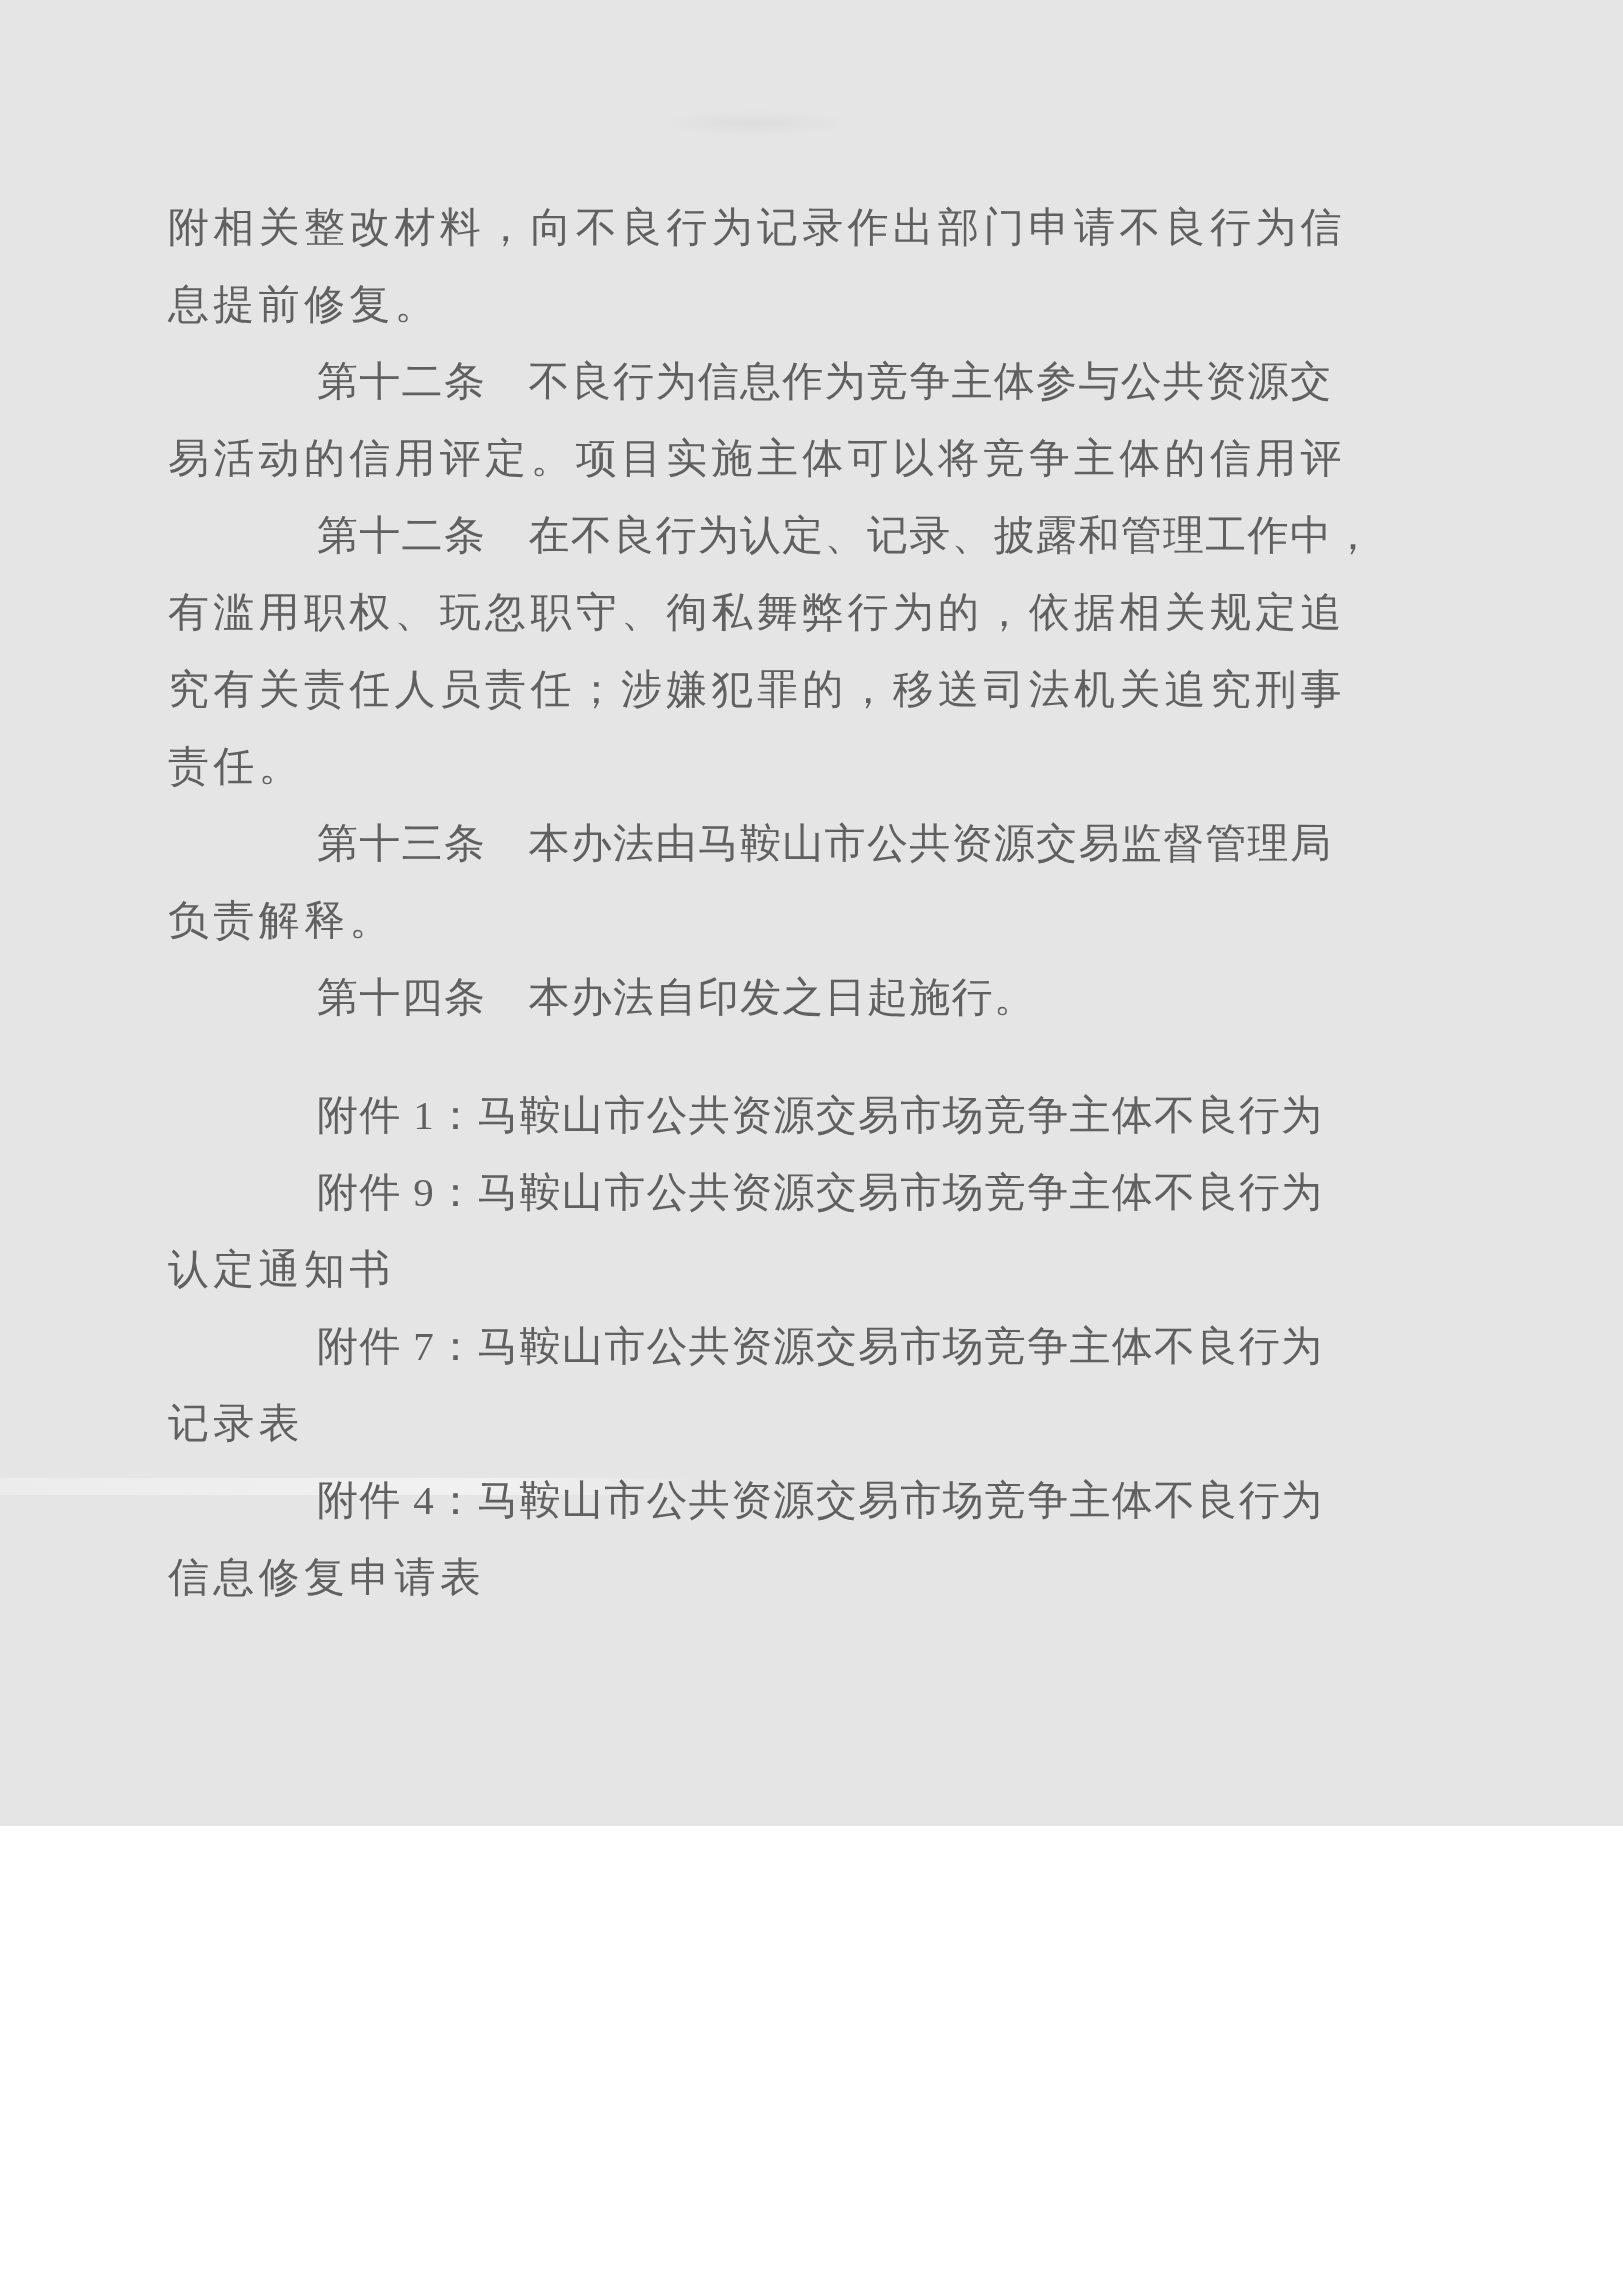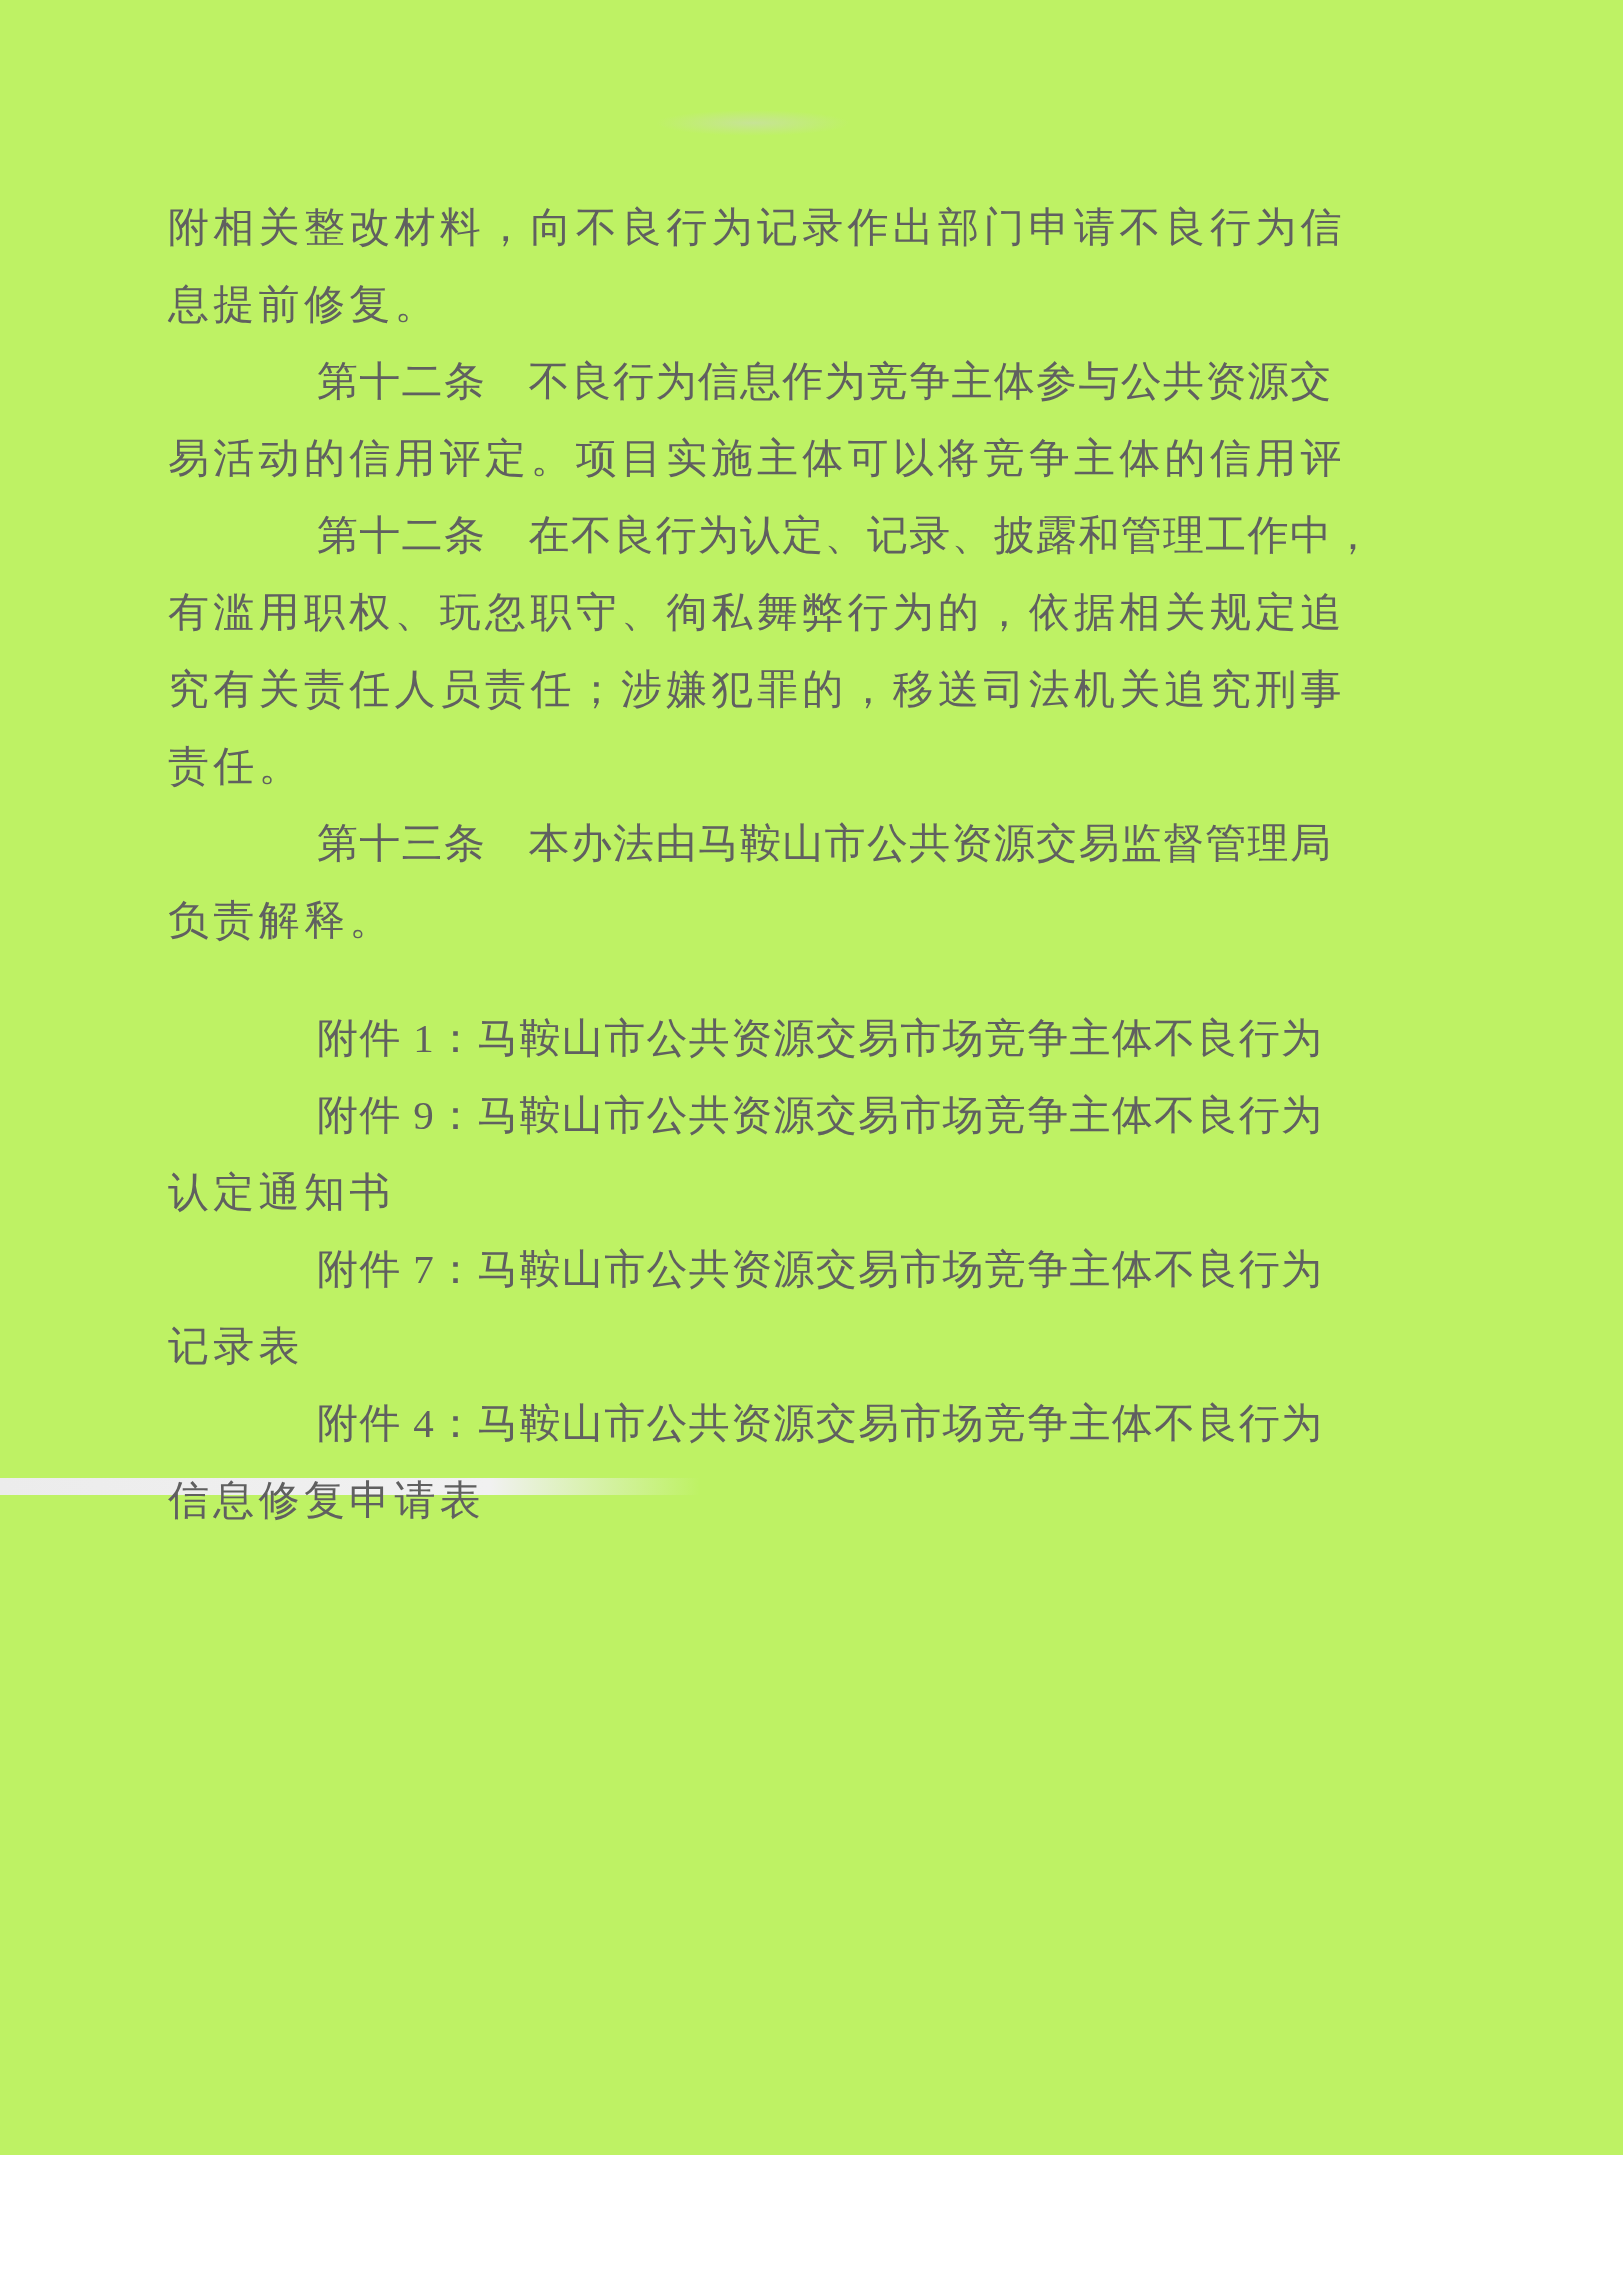--- a/index.html
+++ b/index.html
@@ -1,22 +1,22 @@
 <!DOCTYPE html>
 <html style="font-size:10.5px"><head>
 <meta charset="utf-8">
 <style>
   html, body { margin: 0; padding: 0; }
   body { background: #ffffff; }
 
   .page {
     position: relative;
     width: 1624px;
-    height: 2155px;
-    background: #bef264;
+    height: 1826px;
+    background: #e5e5e5;
     overflow: hidden;
     font-family: "Liberation Serif", serif;
   }
 
   .body-text {
     position: absolute;
     left: 168px;
     top: 189px;
     width: 1175px;
     font-size: 41px;
@@ -75,20 +75,21 @@
       <div class="line">附相关整改材料，向不良行为记录作出部门申请不良行为信</div>
       <div class="line">息提前修复。</div>
       <div class="line indent">第十二条　不良行为信息作为竞争主体参与公共资源交</div>
       <div class="line">易活动的信用评定。项目实施主体可以将竞争主体的信用评</div>
       <div class="line indent">第十二条　在不良行为认定、记录、披露和管理工作中，</div>
       <div class="line">有滥用职权、玩忽职守、徇私舞弊行为的，依据相关规定追</div>
       <div class="line">究有关责任人员责任；涉嫌犯罪的，移送司法机关追究刑事</div>
       <div class="line">责任。</div>
       <div class="line indent">第十三条　本办法由马鞍山市公共资源交易监督管理局</div>
       <div class="line">负责解释。</div>
+      <div class="line indent">第十四条　本办法自印发之日起施行。</div>
       <div class="spacer"></div>
       <div class="line indent">附件 1：马鞍山市公共资源交易市场竞争主体不良行为</div>
       <div class="line indent">附件 9：马鞍山市公共资源交易市场竞争主体不良行为</div>
       <div class="line">认定通知书</div>
       <div class="line indent">附件 7：马鞍山市公共资源交易市场竞争主体不良行为</div>
       <div class="line">记录表</div>
       <div class="line indent">附件 4：马鞍山市公共资源交易市场竞争主体不良行为</div>
       <div class="line">信息修复申请表</div>
     </div>
 </div>

